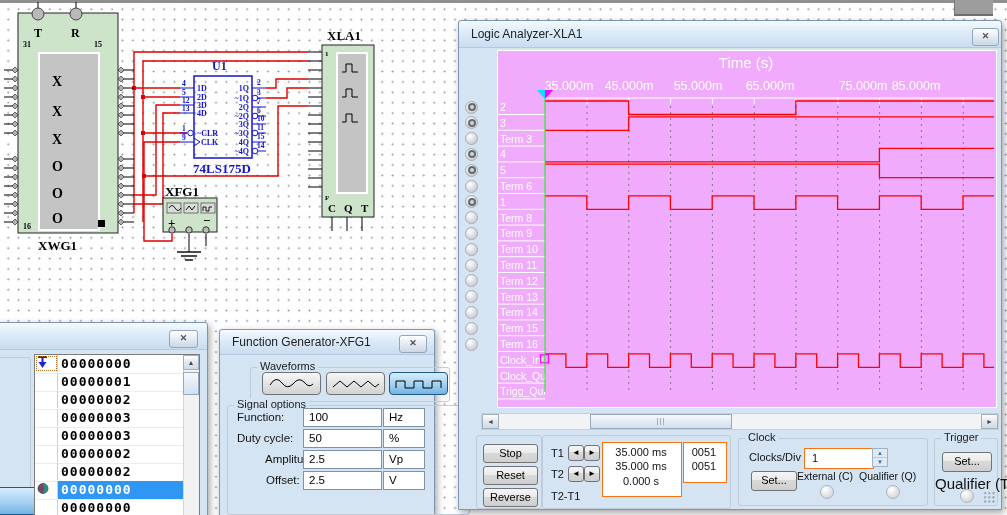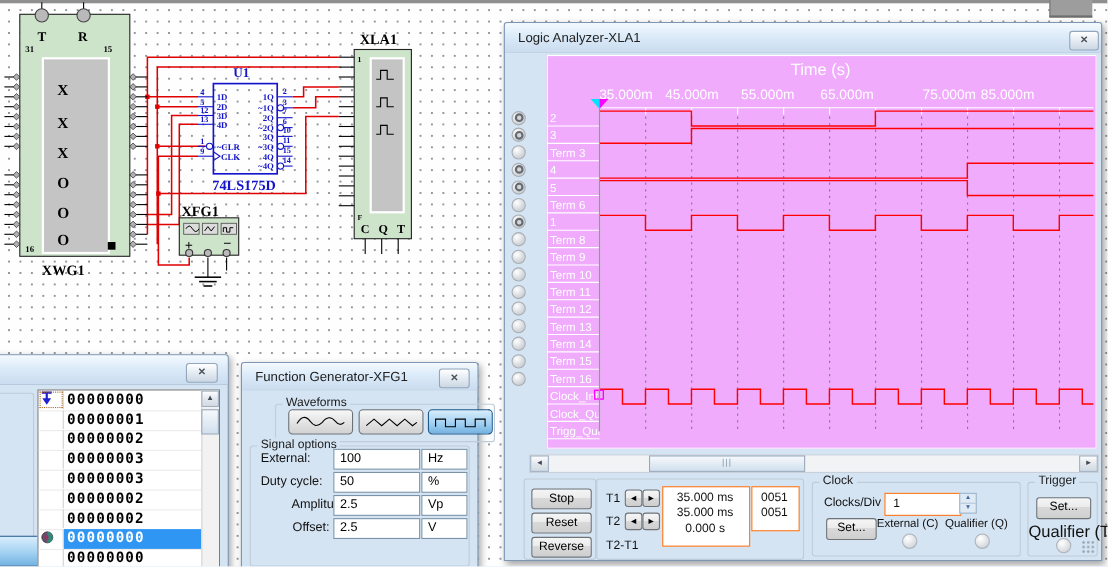--- a/index.html
+++ b/index.html
@@ -368,23 +368,23 @@
             <path d="M6,14 l7,-6 l7,6 l7,-6 l7,6 l7,-6 l7,6 l4,-3" stroke="#000" fill="none"></path>
           </svg>
       </div>
       <div class="wavebtn selected" style="left:138px;top:4px;">
         <svg width="57" height="21">
             <path d="M6,15 v-7 h9 v7 h9 v-7 h9 v7 h9 v-7 h9 v7" stroke="#000" fill="none"></path>
           </svg>
       </div>
     </div>
 
-    <div class="groupbox" style="left:7px;top:75px;width:198px;height:108px;">
+    <div class="groupbox" style="left:7px;top:75px;width:198px;height:108px;padding-left:43px;">
       <span class="grouplabel">Signal options</span>
-      <div class="fieldlbl" style="left:9px;top:5px;">External:</div>
+      <div class="fieldlbl" style="left:9px;top:5px;">Function:</div>
       <div class="fieldinput" style="left:75px;top:2px;width:79px;height:19px;">100</div>
       <div class="fieldinput" style="left:155px;top:2px;width:42px;height:19px;">Hz</div>
       <div class="fieldlbl" style="left:9px;top:26px;">Duty cycle:</div>
       <div class="fieldinput" style="left:75px;top:23px;width:79px;height:19px;">50</div>
       <div class="fieldinput" style="left:155px;top:23px;width:42px;height:19px;">%</div>
       <div class="fieldlbl" style="left:9px;top:47px;margin-left:28px;">Amplitude:</div>
       <div class="fieldinput" style="left:75px;top:44px;width:79px;height:19px;">2.5</div>
       <div class="fieldinput" style="left:155px;top:44px;width:42px;height:19px;">Vp</div>
       <div class="fieldlbl" style="left:9px;top:68px;margin-left:29px;">Offset:</div>
       <div class="fieldinput" style="left:75px;top:65px;width:79px;height:19px;">2.5</div>

